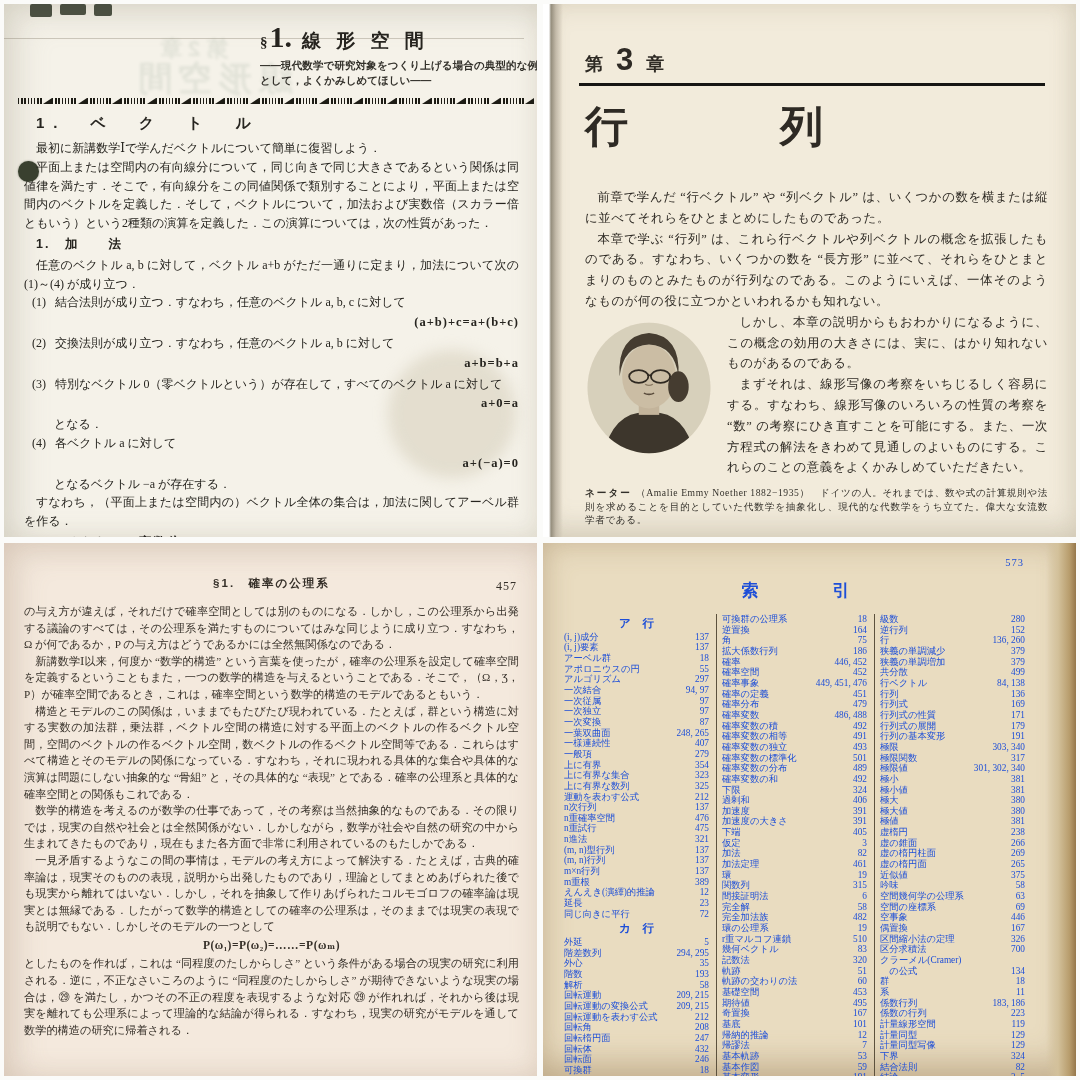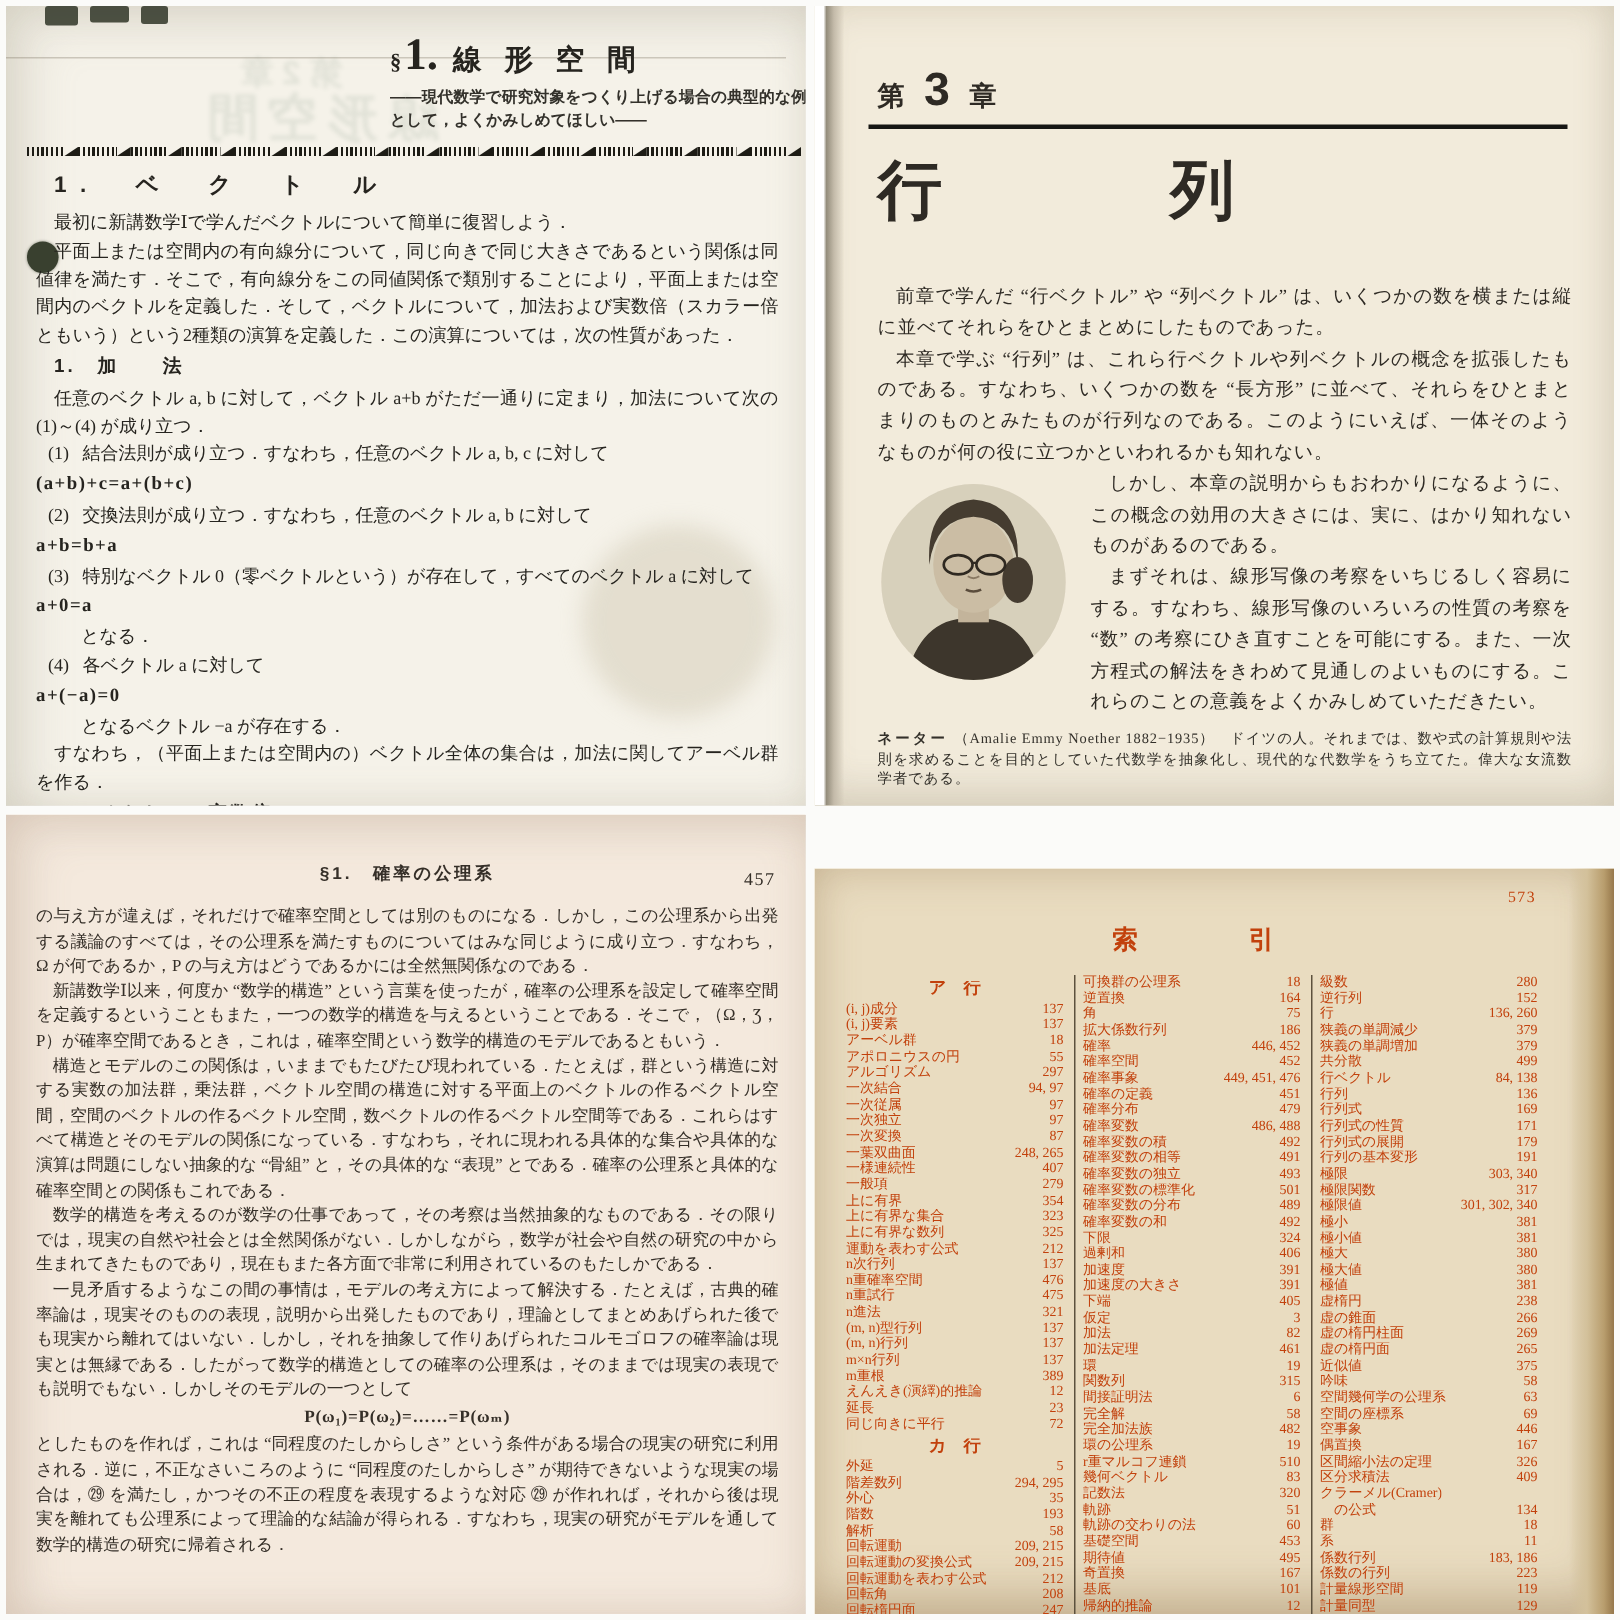--- a/index.html
+++ b/index.html
@@ -40,21 +40,21 @@
   .zigzag .tri{width:0;height:0;border-left:9px solid transparent;border-bottom:6px solid #1d1c15;}
   .tl-h1{font-family:"Liberation Sans","DejaVu Sans",sans-serif;font-weight:800;
     font-size:15px;letter-spacing:9px;margin:2px 0 6px 12px;}
   .bullet{position:absolute;left:14px;top:157px;width:21px;height:21px;border-radius:50%;
     background:#39402f;box-shadow:0 0 2px rgba(57,64,47,.6);}
   .tl-body{font-size:12px;line-height:18.8px;text-align:justify;}
   .tl-body p{margin:0;}
   .ind1{text-indent:1em;}
   .tl-sub{font-family:"Liberation Sans","DejaVu Sans",sans-serif;font-weight:800;
     font-size:12.5px;letter-spacing:2px;margin:2px 0 2px 12px !important;}
-  .formula{text-align:left;font-weight:700;font-size:12.5px;letter-spacing:1px;margin:1px 0 2px;}
+  .formula{text-align:right;font-weight:700;font-size:12.5px;letter-spacing:1px;margin:1px 0 2px;}
   .tl-item .ib{padding-left:8px;}
   .inum{margin-right:9px;}
   .tail{margin-left:30px !important;}
   .tail:empty{display:none;}
   
   .q-tr{
     background:#f2ebdb;
     box-shadow:inset 0 0 26px rgba(150,135,105,.25), inset 0 -14px 24px rgba(150,140,120,.15);
     color:#2e2a24;
   }
@@ -84,22 +84,21 @@
   .bl-title{font-family:"Liberation Sans","DejaVu Sans",sans-serif;font-weight:800;font-size:11.5px;letter-spacing:2px;}
   .bl-page{position:absolute;right:2px;top:6px;font-size:12px;letter-spacing:1px;}
   .bl-body{font-size:11.2px;line-height:16.6px;text-align:justify;}
   .bl-body p{margin:0;text-indent:1em;}
   .bl-body p.noind{text-indent:0;}
   .bl-formula{text-align:center;font-size:11.5px;font-weight:700;letter-spacing:.5px;margin:2px 0;}
   
   .q-br{
     background:#e9dcc0;
     box-shadow:inset 0 0 30px rgba(140,110,70,.3), inset -10px -16px 30px rgba(130,100,60,.22);
-    color:#c2410c;
-    margin-top:36px;
+    color:#1d4ed8;
   }
   .page-edge{position:absolute;right:0;top:0;bottom:0;width:30px;
     background:linear-gradient(90deg,rgba(0,0,0,0),#d3c19b 40%,#b89d6d 78%,#96774a 100%);}
   .br-inner{position:relative;padding:14px 44px 0 16px;}
   .br-page{position:absolute;top:14px;right:52px;font-size:10.5px;letter-spacing:1px;}
   .idx-title{display:flex;justify-content:center;gap:74px;margin-top:22px;
     font-family:"Liberation Sans","DejaVu Sans",sans-serif;font-weight:800;font-size:17px;}
   .idx-cols{display:flex;margin-top:12px;}
   .idx-col{flex:1 1 0;padding:0 7px 0 5px;min-width:0;}
   .idx-col + .idx-col{border-left:1px solid #5c513d;}
@@ -881,21 +880,21 @@
               <span class="p">167</span>
             </div>
 
             <div class="idx-row">
               <span class="t">区間縮小法の定理</span>
               <span class="p">326</span>
             </div>
 
             <div class="idx-row">
               <span class="t">区分求積法</span>
-              <span class="p">409</span>
+              <span class="p">700</span>
             </div>
 
             <div class="idx-row">
               <span class="t">クラーメル(Cramer)</span>
               <span class="p"></span>
             </div>
 
             <div class="idx-row">
               <span class="t">　の公式</span>
               <span class="p">134</span>

